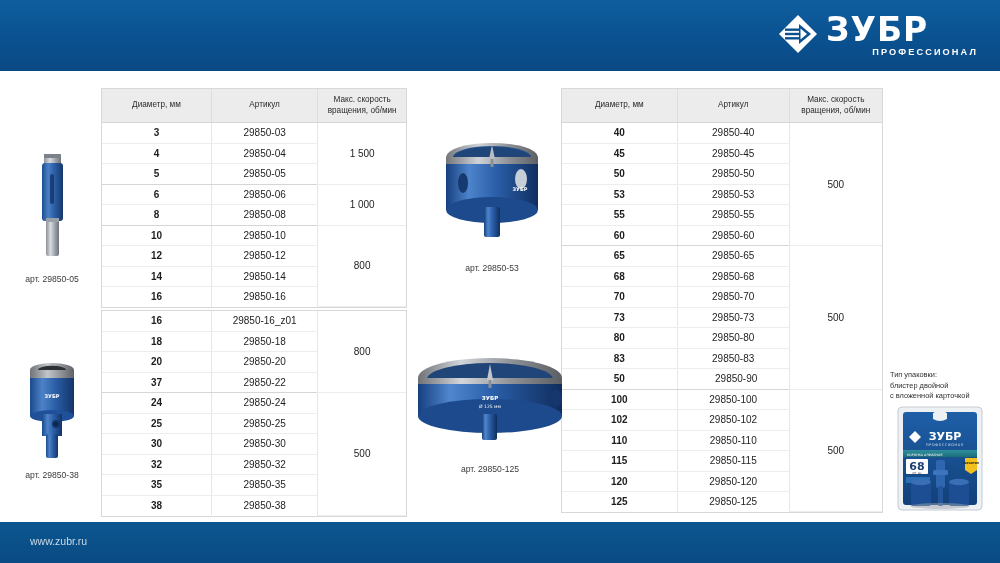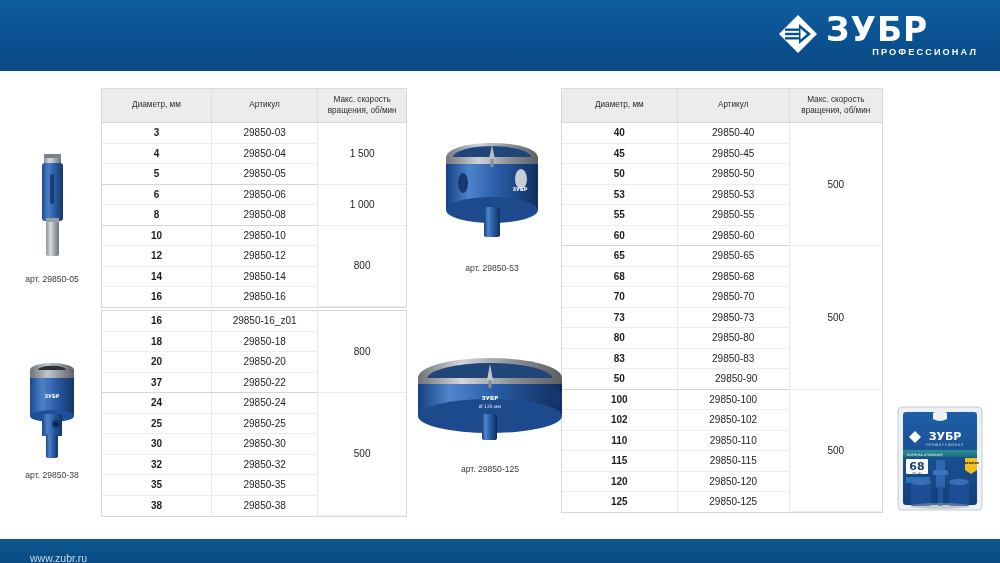--- a/index.html
+++ b/index.html
@@ -56,21 +56,21 @@
     color: #ffffff;
     font-size: 9.2px;
     font-weight: bold;
     letter-spacing: 2.1px;
   }
 
   
   #footer {
     position: absolute;
     left: 0; bottom: 0;
-    width: 1000px; height: 24px;
+    width: 1000px; height: 41px;
     background: linear-gradient(180deg, #0c568f 0%, #0a4a84 100%);
   }
   #footer-url {
     position: absolute;
     left: 30px; top: 13px;
     color: #c9d9e8;
     font-size: 10.5px;
   }
 
   
@@ -479,20 +479,25 @@
       <ellipse cx="152" cy="46" rx="6" ry="9" fill="#15376e"></ellipse>
       <rect x="78" y="62" width="15" height="26" rx="2" fill="url(#blu4)"></rect>
       <polygon points="86,12 89,28 86,34 83,28" fill="#c3c7cb"></polygon>
       <rect x="84.5" y="28" width="3" height="8" fill="#8b8f94"></rect>
       <text x="86" y="48" font-size="5.5" fill="#ffffff" text-anchor="middle" font-family="DejaVu Sans, sans-serif" font-weight="bold">ЗУБР</text>
       <text x="86" y="56" font-size="4.5" fill="#ffffff" text-anchor="middle" font-family="DejaVu Sans, sans-serif">Ø 125 мм</text>
     </svg>
     <div class="fig-caption">арт. 29850-125</div>
   </div>
 
+  <div id="pack-note">
+    <div class="pn-line">Тип упаковки:</div>
+    <div class="pn-line">блистер двойной</div>
+    <div class="pn-line">с вложенной карточкой</div>
+  </div>
 
   <svg id="pack-img" viewBox="0 0 86 105">
     <defs>
       <linearGradient id="pkb" x1="0" y1="0" x2="0" y2="1">
         <stop offset="0%" stop-color="#1e5fa8"></stop>
         <stop offset="100%" stop-color="#124079"></stop>
       </linearGradient>
       <linearGradient id="pkteal" x1="0" y1="0" x2="0" y2="1">
         <stop offset="0%" stop-color="#2f8f9c"></stop>
         <stop offset="100%" stop-color="#1d6d7a"></stop>

